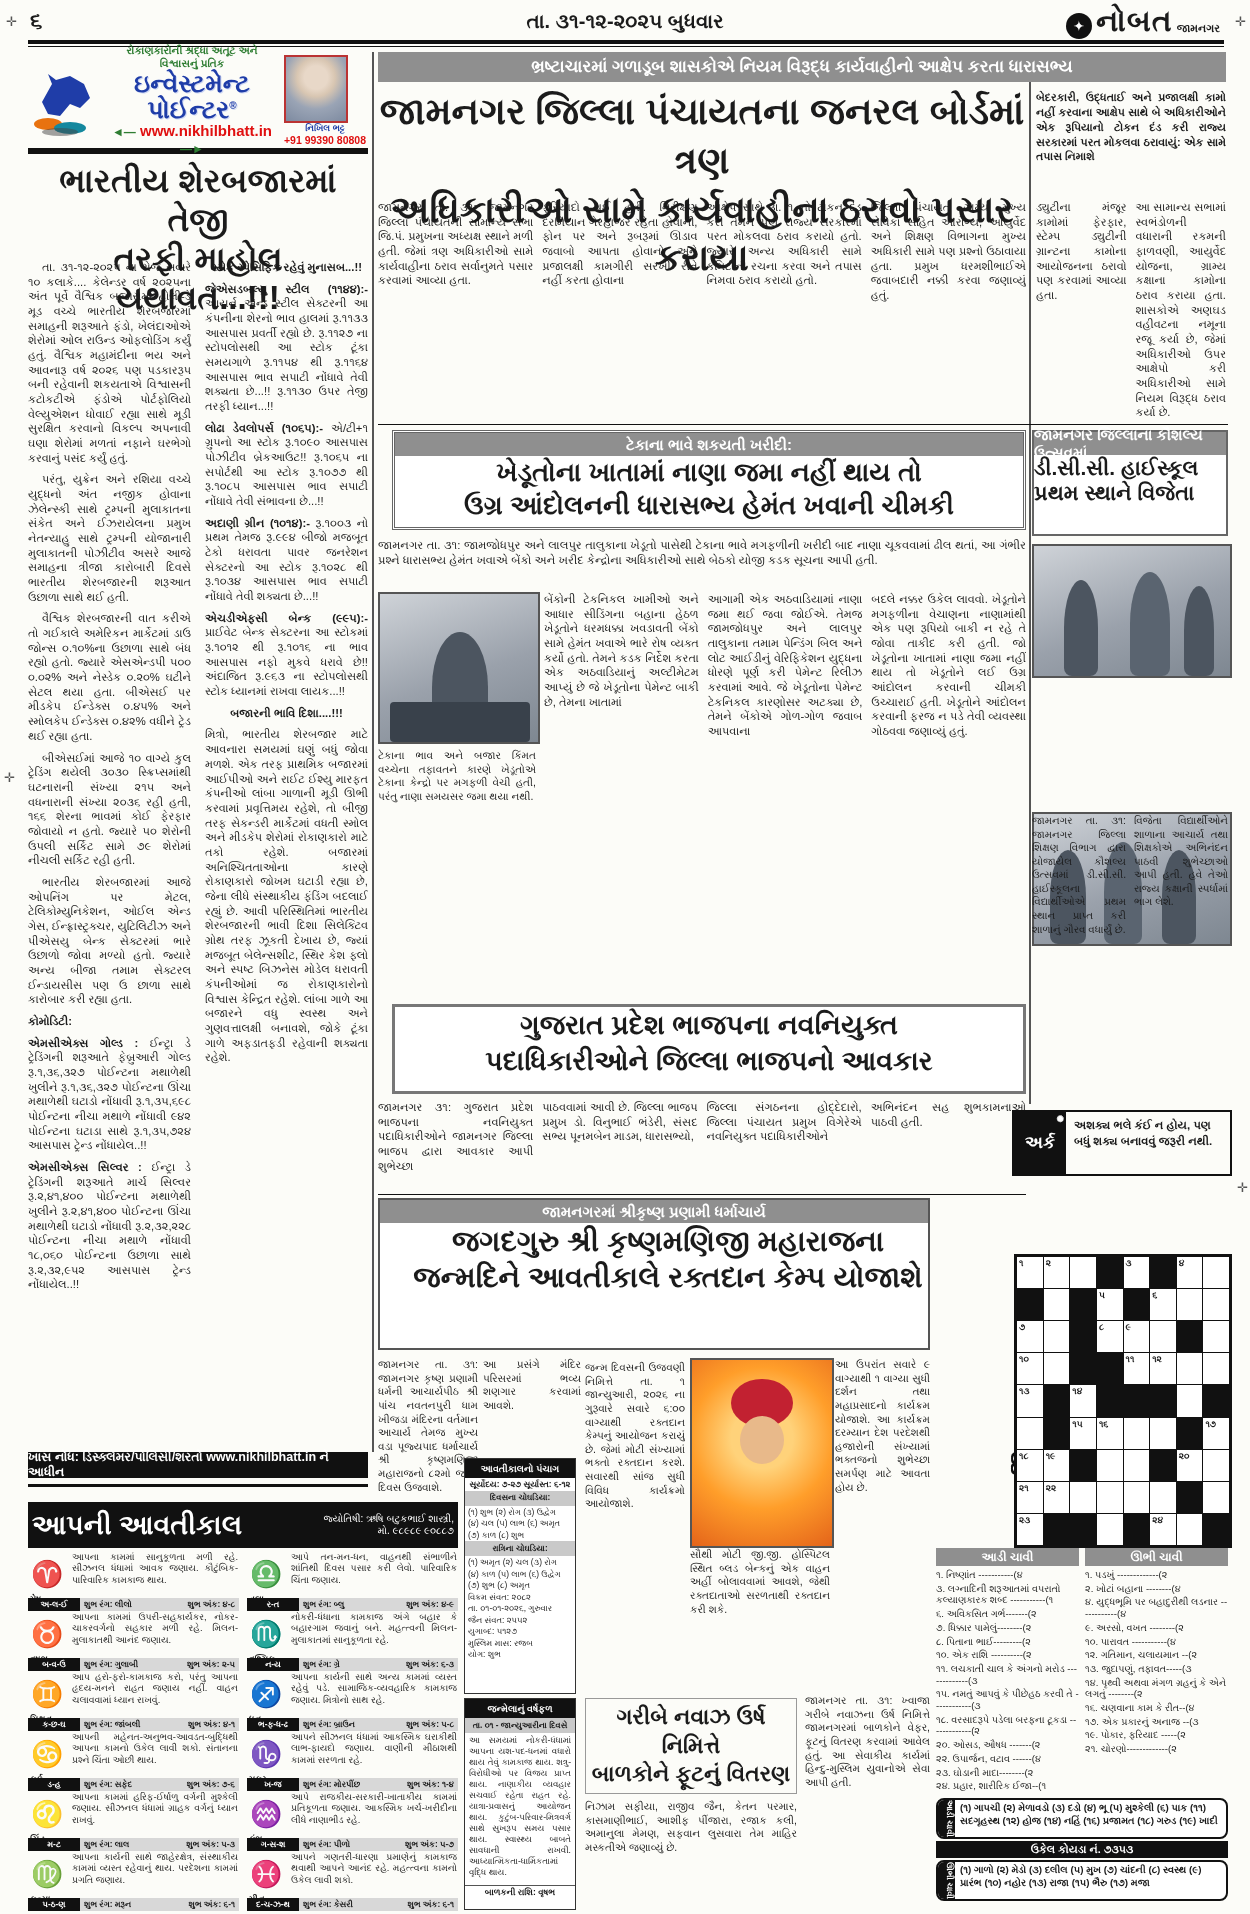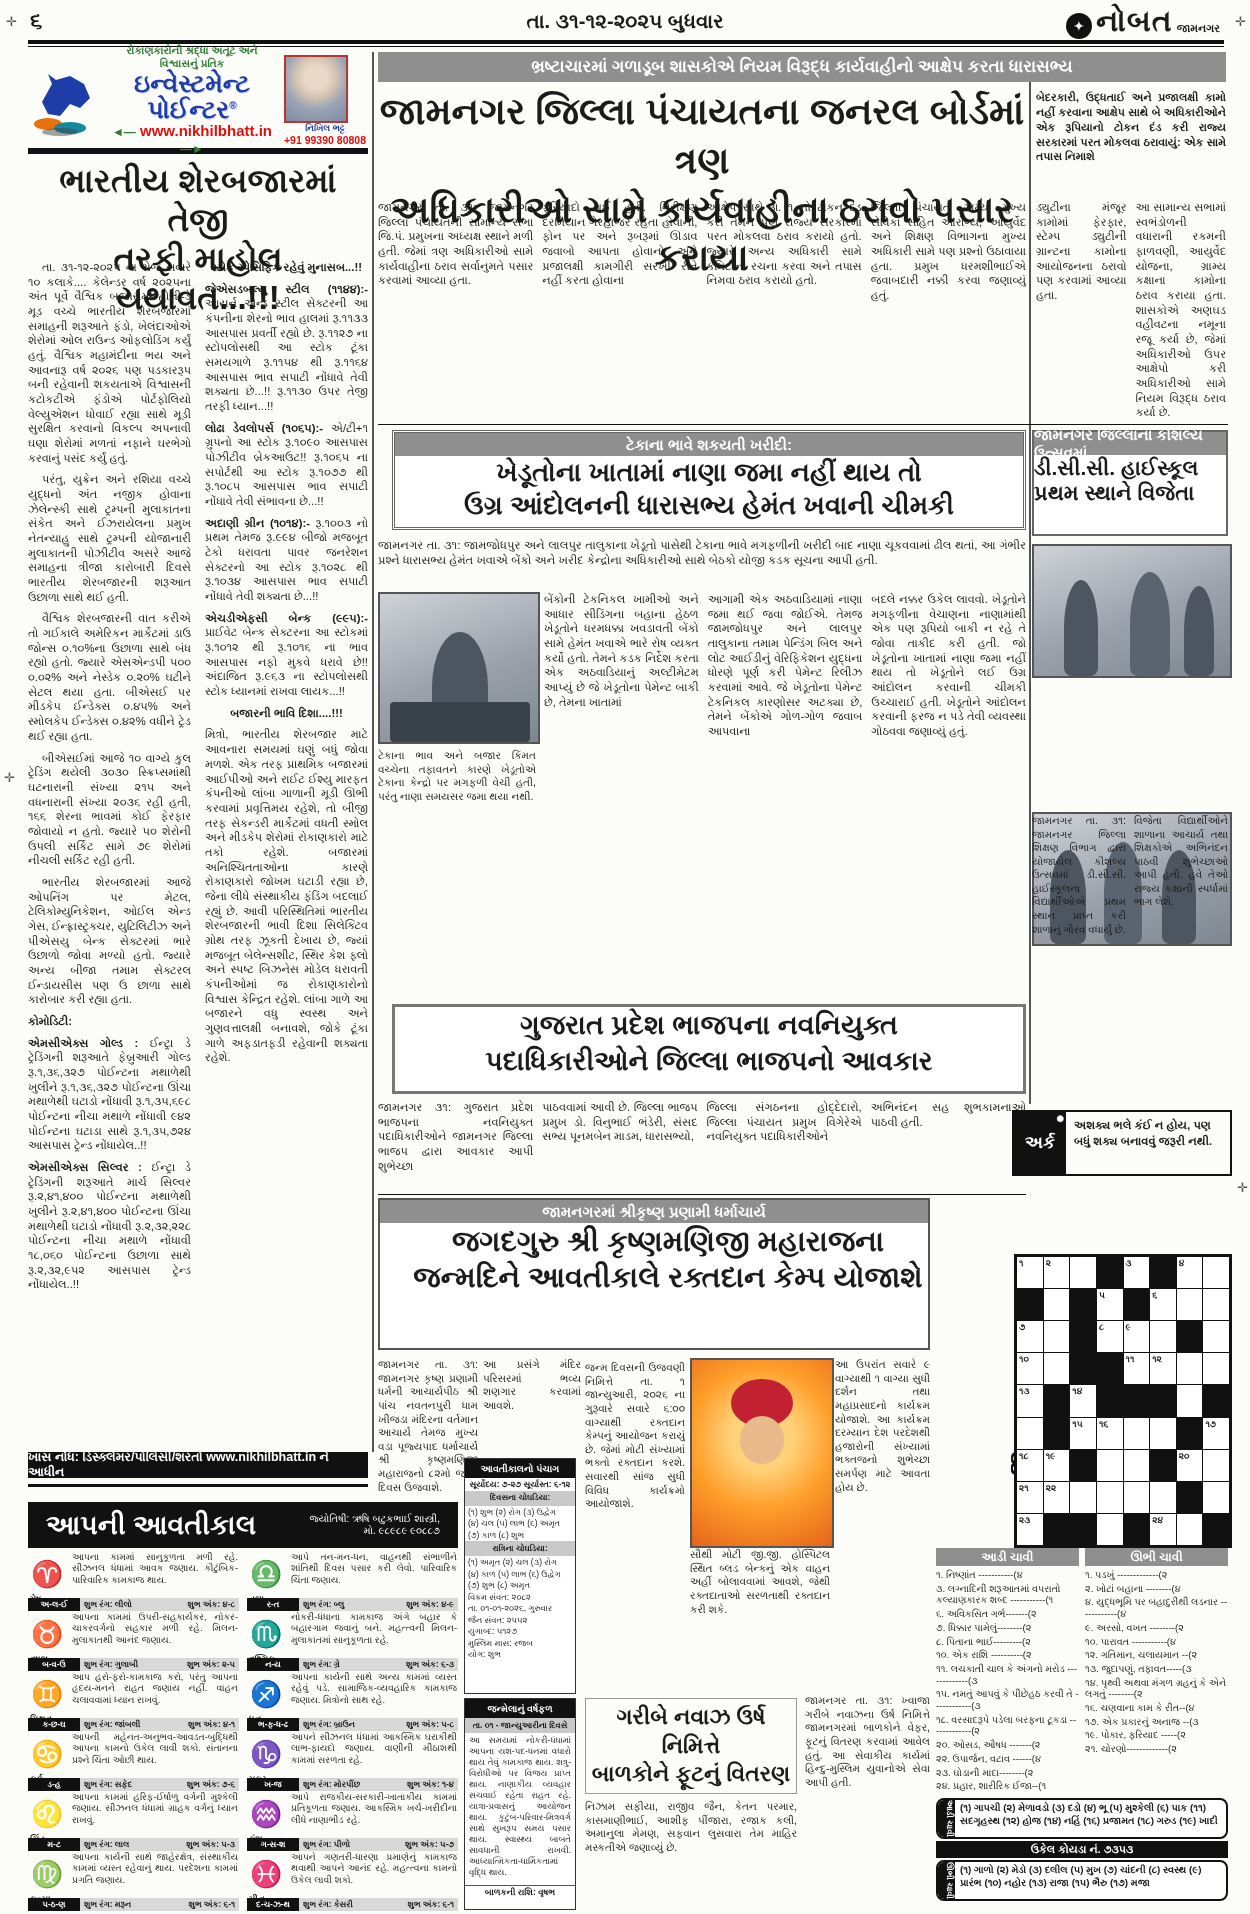--- a/index.html
+++ b/index.html
@@ -76,21 +76,21 @@
   .xnum{position:absolute;left:2px;top:1px;font-size:9px;font-weight:bold;}
   .clues{display:flex;gap:6px;}
   .cluecol{flex:1;}
   .cluehead{height:18px;display:flex;align-items:center;justify-content:center;font-weight:bold;font-size:12px;background:#8f8f8f;color:#fff;margin-bottom:3px;}
   .litem{font-size:9.6px;line-height:1.22;margin-bottom:2px;}
   .ansbox{display:flex;border:2px solid #111;border-radius:8px;overflow:hidden;background:#fff;}
   .ansv{width:17px;background:#111;color:#fff;font-size:8.5px;font-weight:bold;writing-mode:vertical-rl;text-align:center;}
   .anst{flex:1;padding:2px 5px;font-size:9.8px;font-weight:bold;line-height:1.3;}
   .solbar{height:17px;display:flex;align-items:center;justify-content:center;font-size:11px;font-weight:bold;margin:2px 0;}
   
-  .z-banner{height:46px;background:#111;color:#fff;display:flex;align-items:center;justify-content:space-between;padding:0 18px;box-sizing:border-box;}
+  .z-banner{height:46px;background:#111;color:#fff;display:flex;align-items:center;justify-content:space-between;padding:0 4px;box-sizing:border-box;}
   .z-banner .t{font-size:27px;font-weight:bold;}
   .z-banner .astro{font-size:10px;text-align:right;line-height:1.25;}
   .z-cols{display:flex;gap:8px;margin-top:4px;}
   .z-col{flex:1;}
   .z-entry{height:59px;margin-bottom:1px;position:relative;}
   .z-ic{position:absolute;left:0;top:0;width:40px;height:44px;display:flex;align-items:center;justify-content:center;font-size:26px;color:#666;}
   .z-name{position:absolute;left:2px;top:42px;font-size:9px;font-weight:bold;}
   .z-text{position:absolute;left:44px;top:0;width:166px;height:44px;font-size:9.3px;line-height:1.23;text-align:justify;overflow:hidden;}
   .z-foot{position:absolute;left:0;top:46px;width:100%;height:13px;display:flex;}
   .z-letters{width:52px;background:#111;color:#fff;font-size:8.3px;font-weight:bold;display:flex;align-items:center;justify-content:center;}

